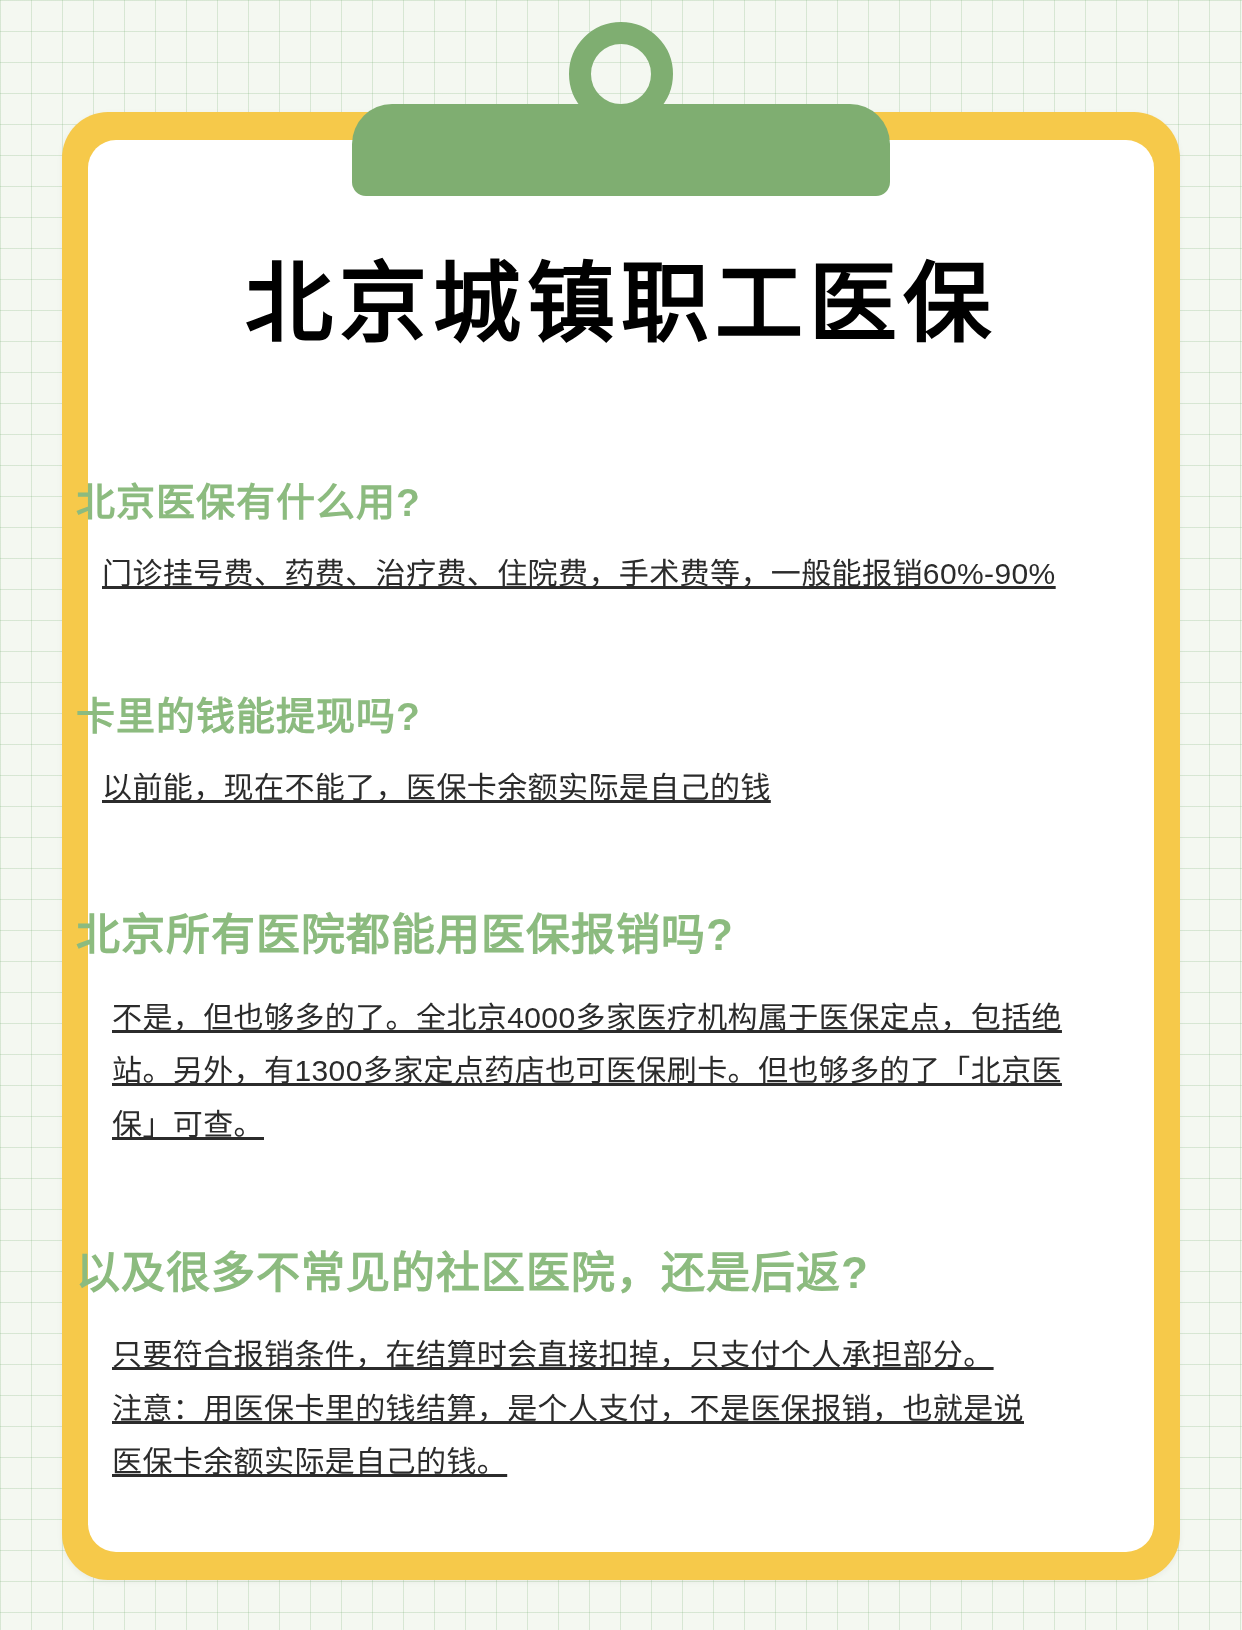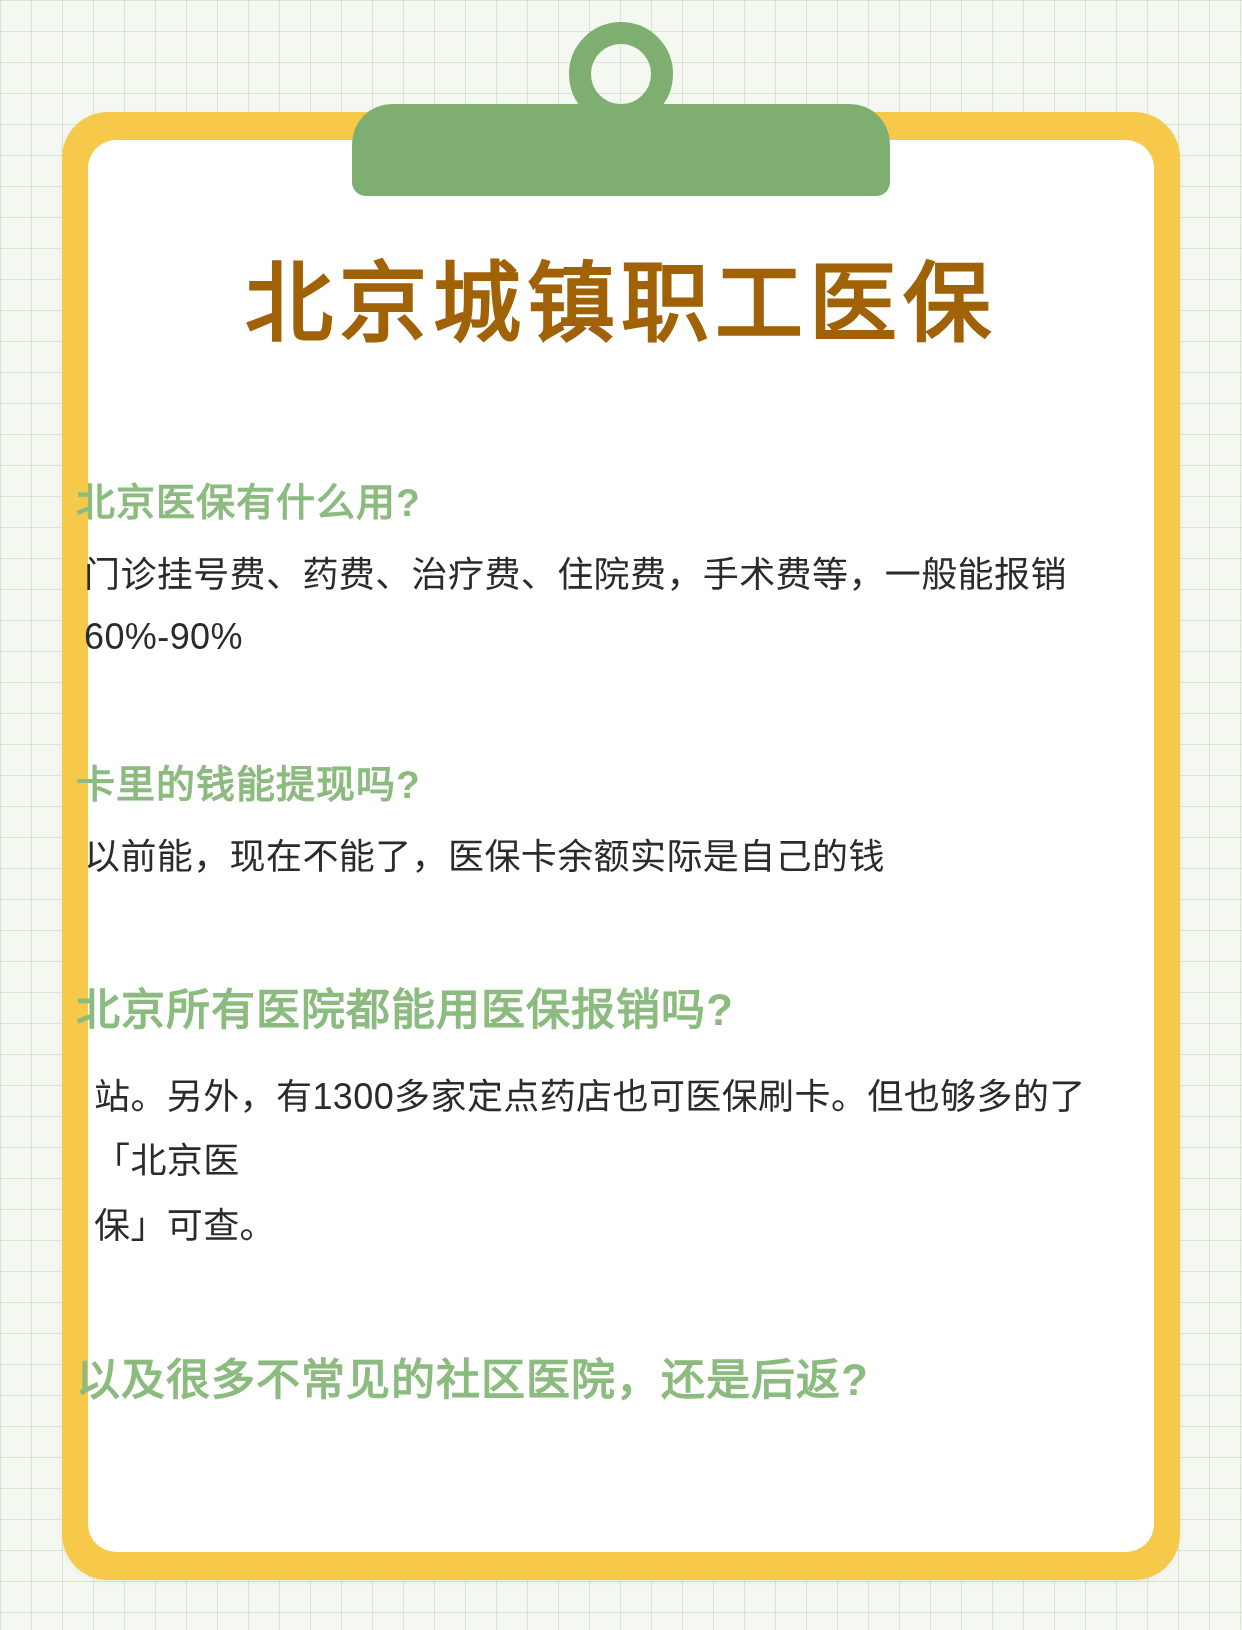--- a/index.html
+++ b/index.html
@@ -78,21 +78,21 @@
     left: 0;
     right: 0;
     top: 0;
     z-index: 4;
   }
 
   .doc-title {
     text-align: center;
     font-size: 88px;
     font-weight: 700;
-    color: #a16207;
+    color: #000000;
     letter-spacing: 6px;
     margin: 0;
     padding-top: 232px;
     font-family: Liberation Sans, sans-serif;
   }
 
   .qa-list {
     margin: 0;
     padding: 0 118px 0 76px;
     list-style: none;
@@ -108,25 +108,26 @@
     font-weight: 700;
     letter-spacing: 1px;
     margin: 0 0 14px 0;
     line-height: 1.35;
   }
   .qa-question.large {
     font-size: 44px;
   }
   .qa-answer {
     color: #2b2b2b;
-    font-size: 36px;
+    font-size: 30px;
     line-height: 1.72;
-    margin: 0;
+    margin: 18px;
     padding-left: 8px;
     letter-spacing: 0.4px;
+    text-decoration: underline;
   }
   .qa-answer.indented {
     padding-left: 18px;
     padding-right: 6px;
     margin-top: 26px;
   }
   .qa-answer .line { display: block; }
   .qa-answer.spaced .line { line-height: 1.78; }
 </style>
 </head>
@@ -156,23 +157,29 @@
     <div class="qa-block">
       <p class="qa-question">卡里的钱能提现吗?</p>
       <p class="qa-answer">
         <span class="line">以前能，现在不能了，医保卡余额实际是自己的钱</span>
       </p>
     </div>
 
     <div class="qa-block">
       <p class="qa-question large">北京所有医院都能用医保报销吗?</p>
       <p class="qa-answer indented spaced">
+        <span class="line">不是，但也够多的了。全北京4000多家医疗机构属于医保定点，包括绝</span>
         <span class="line">站。另外，有1300多家定点药店也可医保刷卡。但也够多的了「北京医</span>
         <span class="line">保」可查。</span>
       </p>
     </div>
 
     <div class="qa-block">
       <p class="qa-question large">以及很多不常见的社区医院，还是后返?</p>
+      <p class="qa-answer indented spaced">
+        <span class="line">只要符合报销条件，在结算时会直接扣掉，只支付个人承担部分。</span>
+        <span class="line">注意：用医保卡里的钱结算，是个人支付，不是医保报销，也就是说</span>
+        <span class="line">医保卡余额实际是自己的钱。</span>
+      </p>
     </div>
 
   </div>
 </div>
 
 </body></html>

